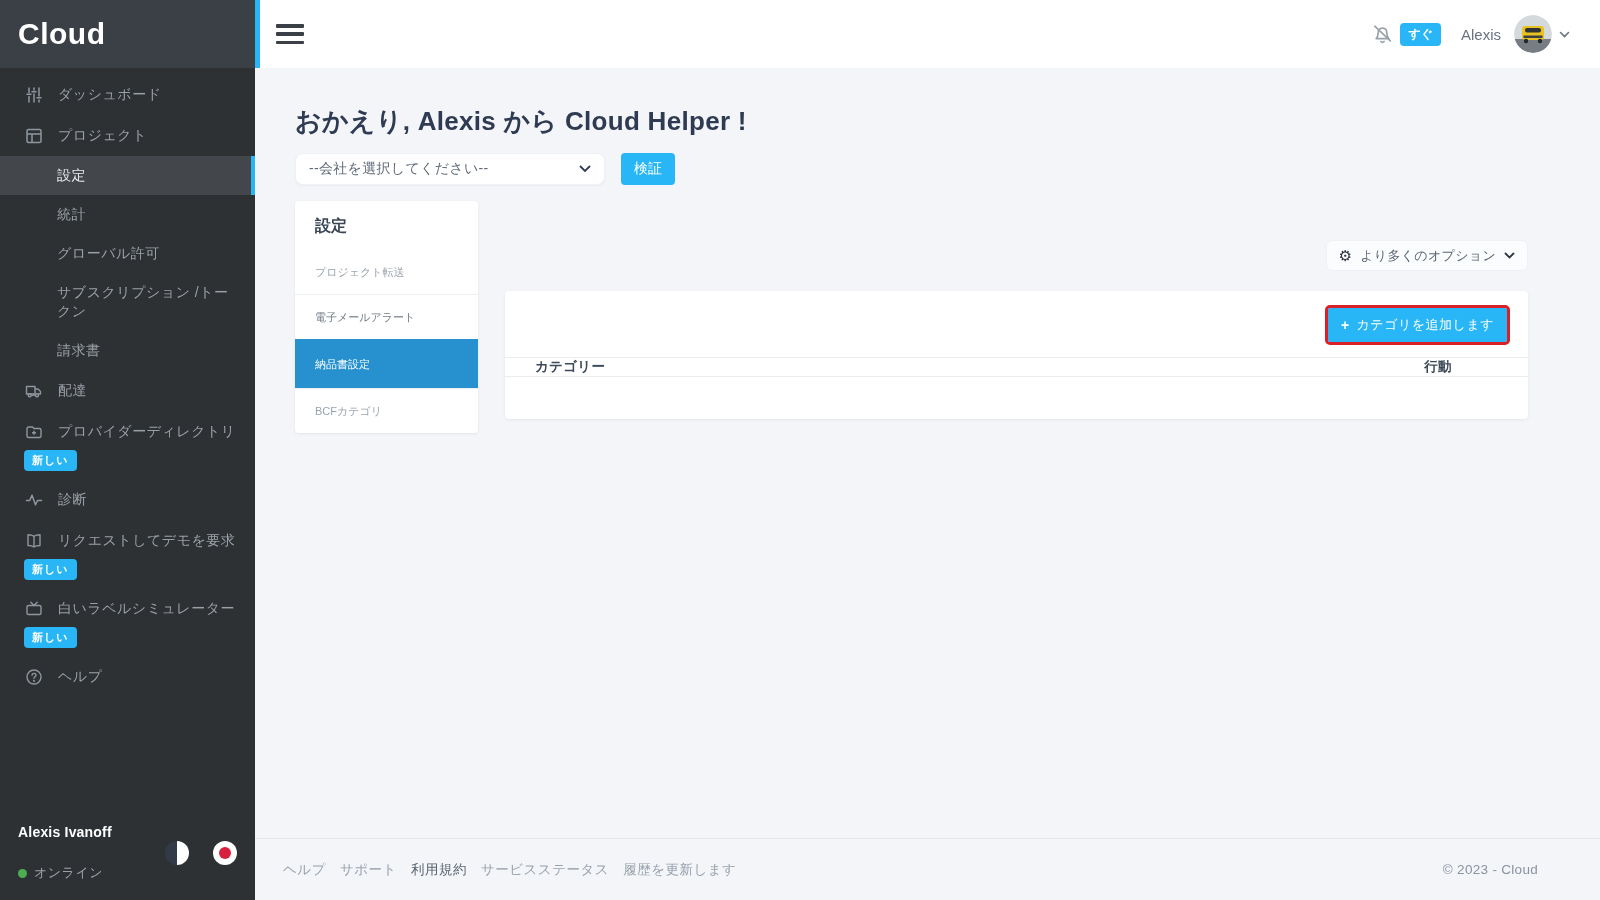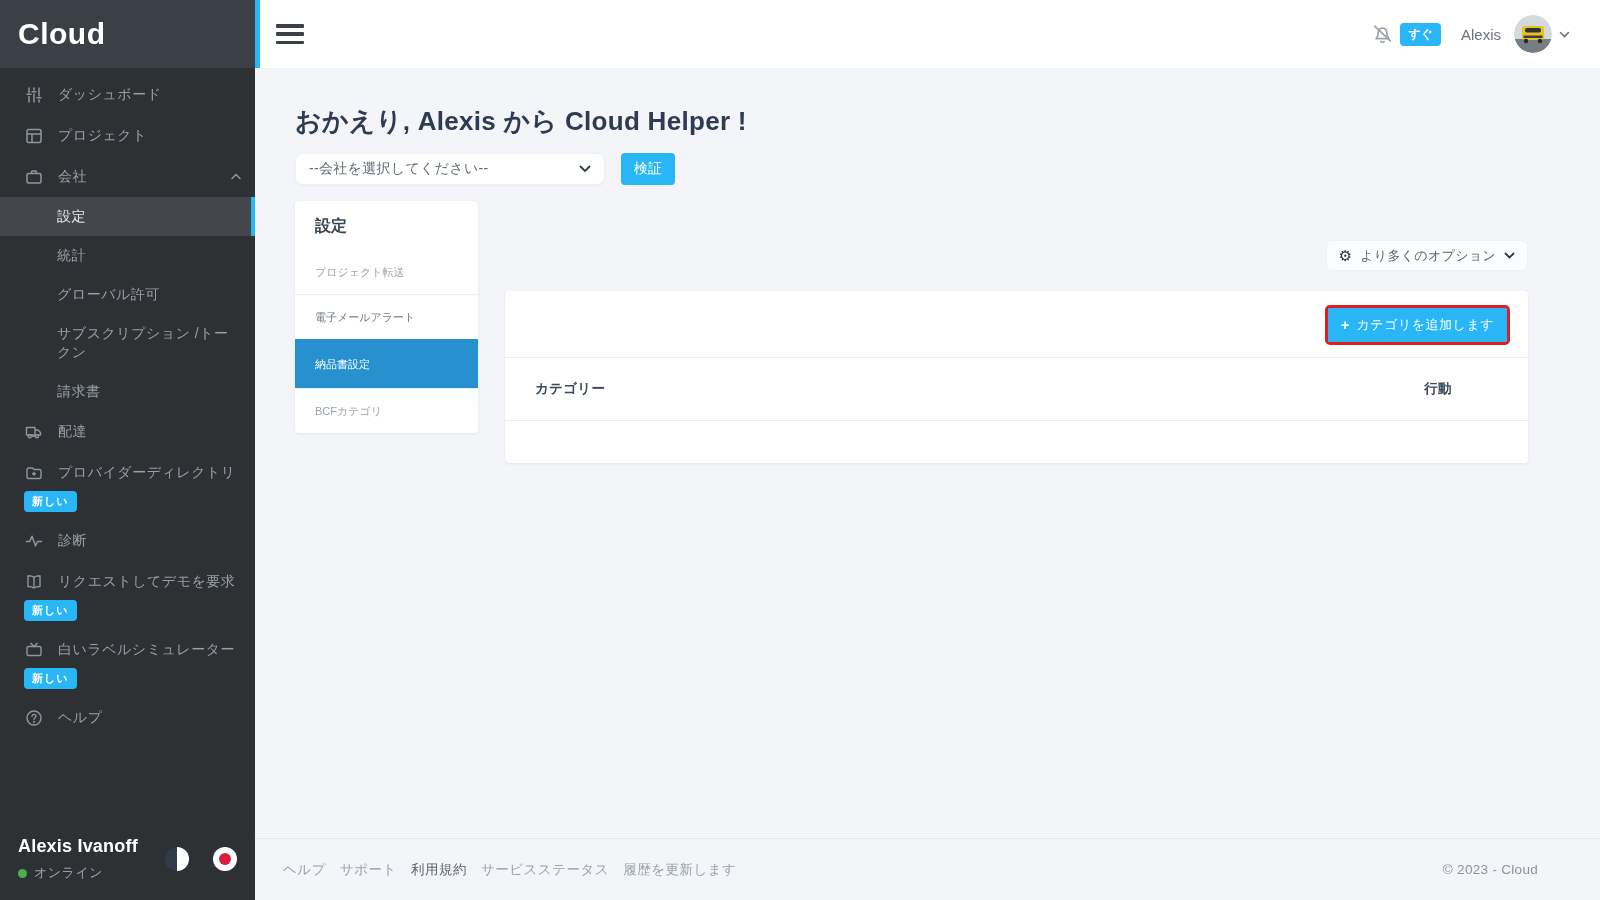--- a/index.html
+++ b/index.html
@@ -31,21 +31,21 @@
     color:#9aa0a7; line-height:19px; cursor:pointer; position:relative;
   }
   .sub-item.active { background:#43474c; color:#e9ebee; }
   .sub-item.active::after { content:""; position:absolute; right:0; top:0; bottom:0; width:4px; background:#29b6f6; }
   .badge-row { padding:2px 0 8px 24px; margin-top:-4px; }
   .badge-new {
     display:inline-block; background:#29b6f6; color:#fff; font-size:11px; font-weight:bold;
     letter-spacing:1px; padding:3px 8px; border-radius:4px;
   }
   .sidebar-user { flex:none; padding:8px 18px 18px; display:flex; align-items:center; justify-content:space-between; }
-  .user-name { color:#ffffff; font-weight:bold; font-size:18px; margin-bottom:7px; letter-spacing:.2px; }
+  .user-name { color:#ffffff; font-weight:bold; font-size:14px; margin-bottom:24px; letter-spacing:.2px; }
   .user-status { display:flex; align-items:center; gap:7px; font-size:13px; color:#9aa0a7; letter-spacing:.5px; }
   .dot-online { width:9px; height:9px; border-radius:50%; background:#4cae51; }
   .side-toggles { display:flex; gap:24px; align-items:center; }
   .theme-toggle { width:24px; height:24px; border-radius:50%; background:linear-gradient(90deg,#323a47 50%,#ffffff 50%); cursor:pointer; }
   .flag-btn { width:24px; height:24px; border-radius:50%; background:#fff; display:flex; align-items:center; justify-content:center; cursor:pointer; }
   .flag-dot { width:12px; height:12px; border-radius:50%; background:#d81f3d; }
 
   
   .main-col { flex:1; display:flex; flex-direction:column; }
   .topbar {
@@ -105,21 +105,21 @@
   .card-top { display:flex; justify-content:flex-end; padding:17px 21px 15px; }
   .add-btn {
     display:flex; align-items:center; gap:7px; background:#29b6f6; color:#fff;
     border:none; outline:3px solid #db1f26; border-radius:2px;
     padding:8px 13px; font-size:13px; cursor:pointer; font-family:inherit; letter-spacing:.5px;
   }
   .plus { font-weight:bold; font-size:14px; line-height:1; }
   .table-head {
     display:flex; justify-content:space-between; align-items:center;
     border-top:1px solid #e9edf0; border-bottom:1px solid #e9edf0;
-    padding:22px 30px; font-size:13.5px; font-weight:bold; color:#3d4a5a; letter-spacing:.3px;
+    padding:0 30px; font-size:13.5px; font-weight:bold; color:#3d4a5a; letter-spacing:.3px;
   }
   .th-right { width:120px; text-align:center; }
   .card-empty { height:42px; }
 
   .footer {
     flex:none; margin-top:auto; height:62px; border-top:1px solid #e3e7ec;
     display:flex; align-items:center; padding:0 62px 0 28px; background:#f3f5f9;
   }
   .flink { font-size:13.5px; color:#98a1ac; margin-right:14px; letter-spacing:.5px; cursor:pointer; }
   .flink.dark { color:#5b6570; }
@@ -151,34 +151,20 @@
         <span class="nicon">
           <svg viewBox="0 0 18 18" fill="none" stroke="currentColor" stroke-width="1.5" stroke-linejoin="round">
               <rect x="2" y="2.5" width="14" height="13" rx="1.5"></rect>
               <path d="M2 7h14M7 7v8.5"></path>
             </svg>
         </span>
         <span>プロジェクト</span>
       </div>
 
 
-      <div class="nav-item">
-        <span class="nicon">
-          <svg viewBox="0 0 18 18" fill="none" stroke="currentColor" stroke-width="1.5" stroke-linejoin="round">
-              <rect x="2" y="5.5" width="14" height="9.5" rx="1.5"></rect>
-              <path d="M6.5 5.5V4.2c0-.7.5-1.2 1.2-1.2h2.6c.7 0 1.2.5 1.2 1.2v1.3"></path>
-            </svg>
-        </span>
-        <span>会社</span>
-        <span class="chev-right">
-          <svg width="10" height="7" viewBox="0 0 10 7" fill="none" stroke="currentColor" stroke-width="1.5" stroke-linecap="round">
-              <polyline points="1,5.5 5,1.5 9,5.5"></polyline>
-            </svg>
-        </span>
-      </div>
 
       <div class="sub-item active">
         <span>設定</span>
       </div>
       <div class="sub-item">
         <span>統計</span>
       </div>
       <div class="sub-item">
         <span>グローバル許可</span>
       </div>

